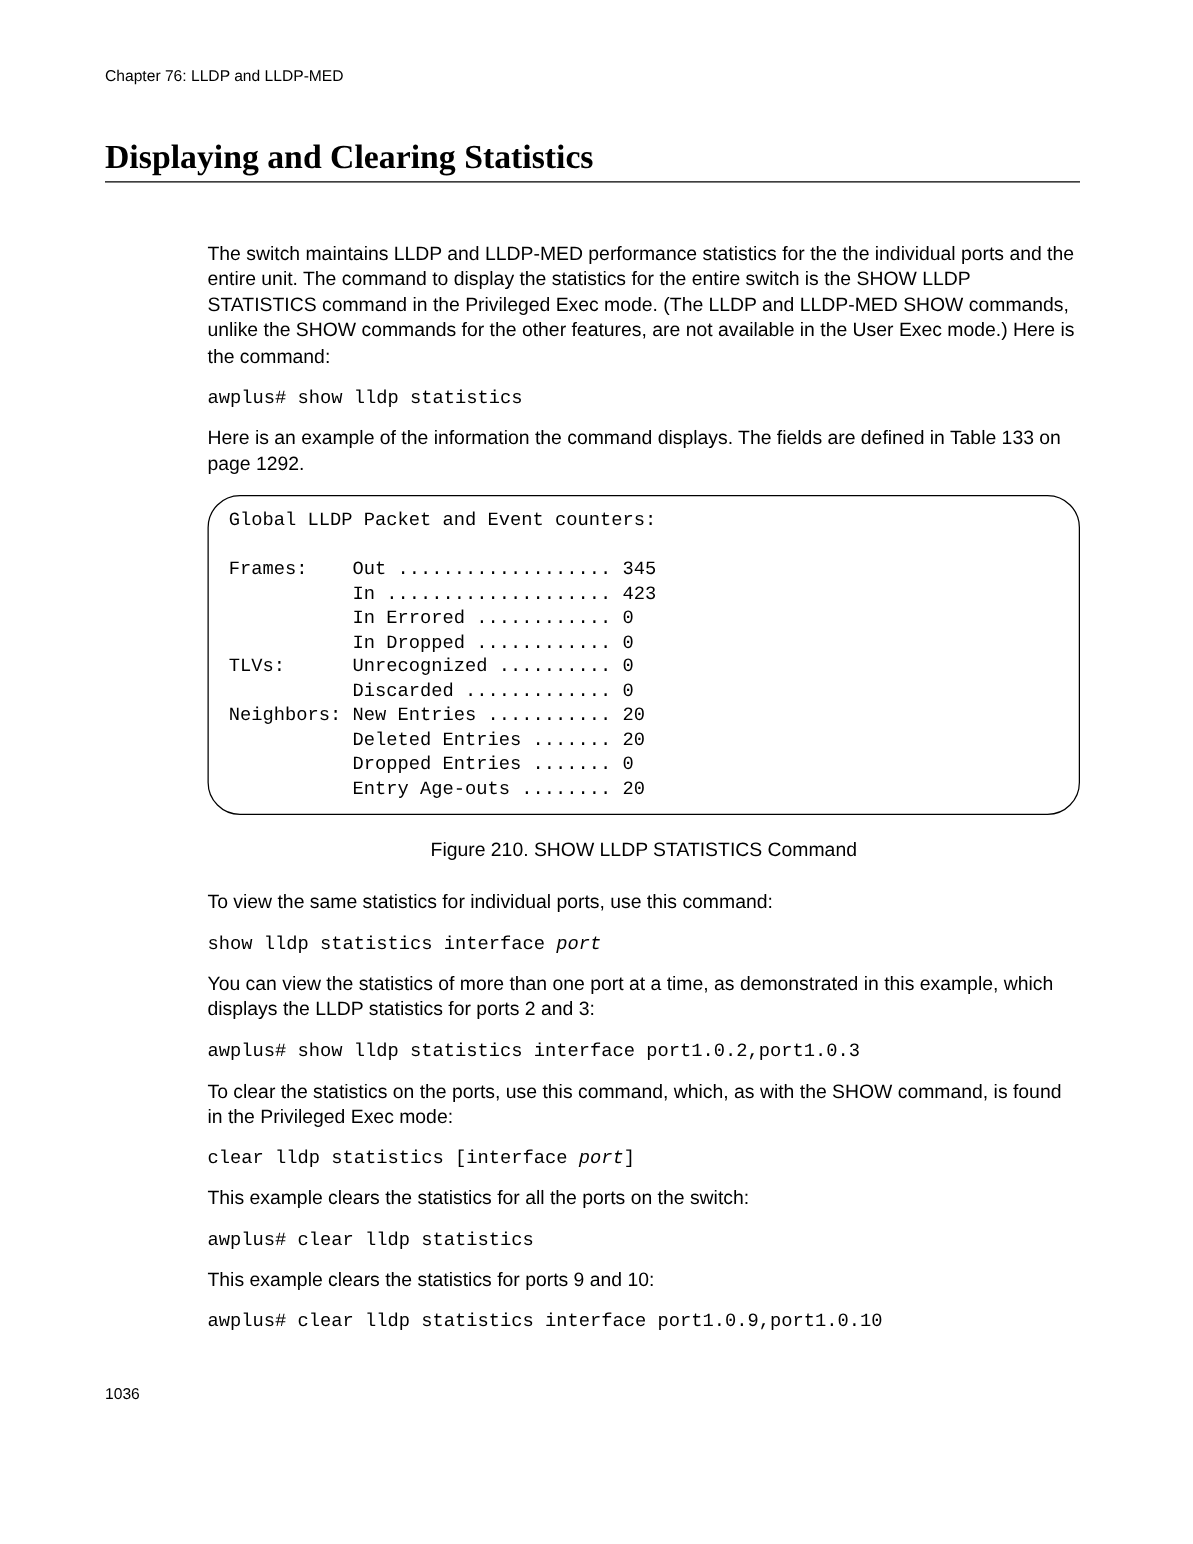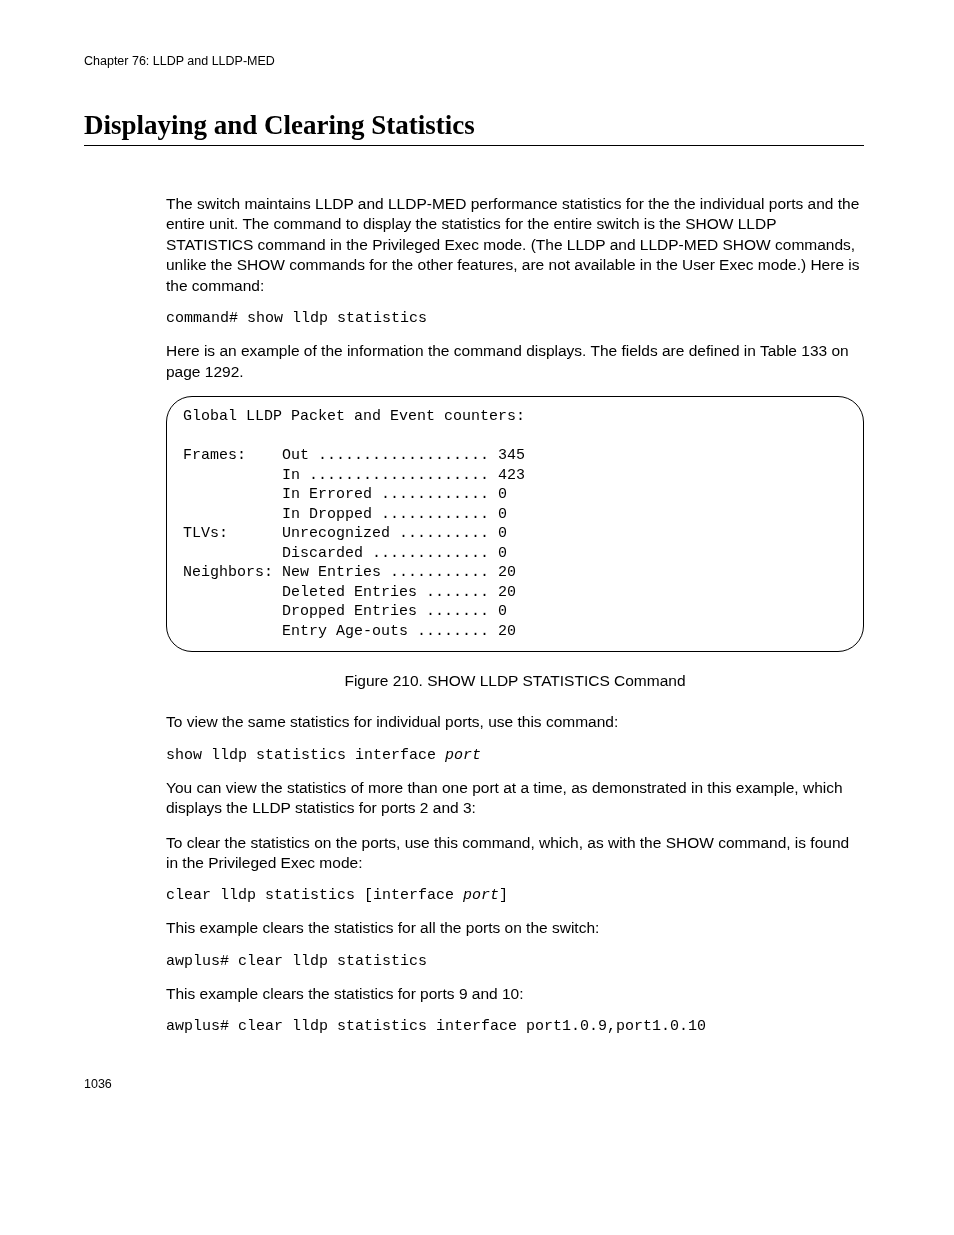--- a/index.html
+++ b/index.html
@@ -77,21 +77,21 @@
 <div class="page">
 
   <div class="chapter-header">Chapter 76: LLDP and LLDP-MED</div>
 
   <div class="section-title">Displaying and Clearing Statistics</div>
 
   <div class="content-col">
 
     <div class="para">The switch maintains LLDP and LLDP-MED performance statistics for the the individual ports and the entire unit. The command to display the statistics for the entire switch is the SHOW LLDP STATISTICS command in the Privileged Exec mode. (The LLDP and LLDP-MED SHOW commands, unlike the SHOW commands for the other features, are not available in the User Exec mode.) Here is the command:</div>
 
-    <div class="mono">command# show lldp statistics</div>
+    <div class="mono">awplus# show lldp statistics</div>
 
     <div class="para">Here is an example of the information the command displays. The fields are defined in Table 133 on page 1292.</div>
 
     <div class="output-box">Global LLDP Packet and Event counters:
 
 Frames:    Out ................... 345
            In .................... 423
            In Errored ............ 0
            In Dropped ............ 0
 TLVs:      Unrecognized .......... 0
@@ -102,20 +102,21 @@
            Entry Age-outs ........ 20</div>
 
     <div class="figure-caption">Figure 210. SHOW LLDP STATISTICS Command</div>
 
     <div class="para">To view the same statistics for individual ports, use this command:</div>
 
     <div class="mono"><span class="mono-inline">show lldp statistics interface </span><span class="mono-italic">port</span></div>
 
     <div class="para">You can view the statistics of more than one port at a time, as demonstrated in this example, which displays the LLDP statistics for ports 2 and 3:</div>
 
+    <div class="mono">awplus# show lldp statistics interface port1.0.2,port1.0.3</div>
 
     <div class="para">To clear the statistics on the ports, use this command, which, as with the SHOW command, is found in the Privileged Exec mode:</div>
 
     <div class="mono"><span class="mono-inline">clear lldp statistics [interface </span><span class="mono-italic">port</span><span class="mono-inline">]</span></div>
 
     <div class="para">This example clears the statistics for all the ports on the switch:</div>
 
     <div class="mono">awplus# clear lldp statistics</div>
 
     <div class="para">This example clears the statistics for ports 9 and 10:</div>

